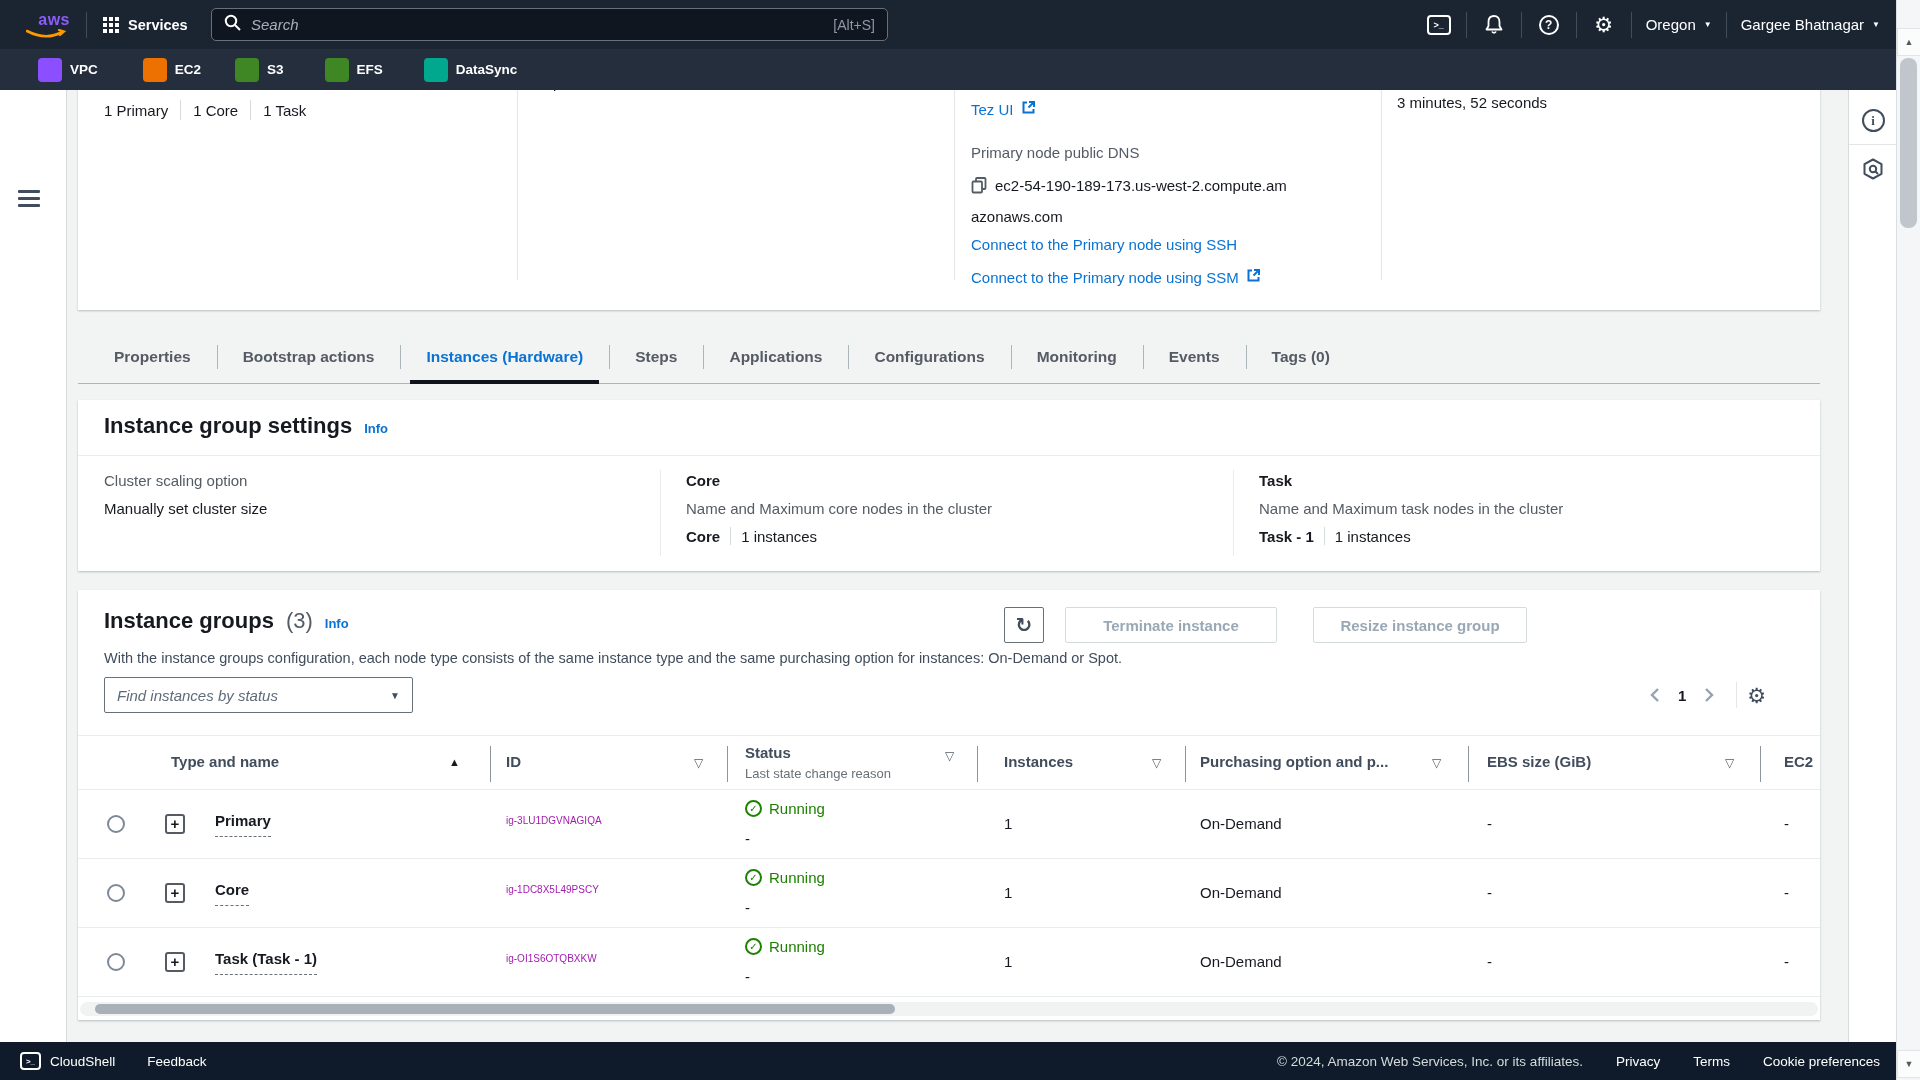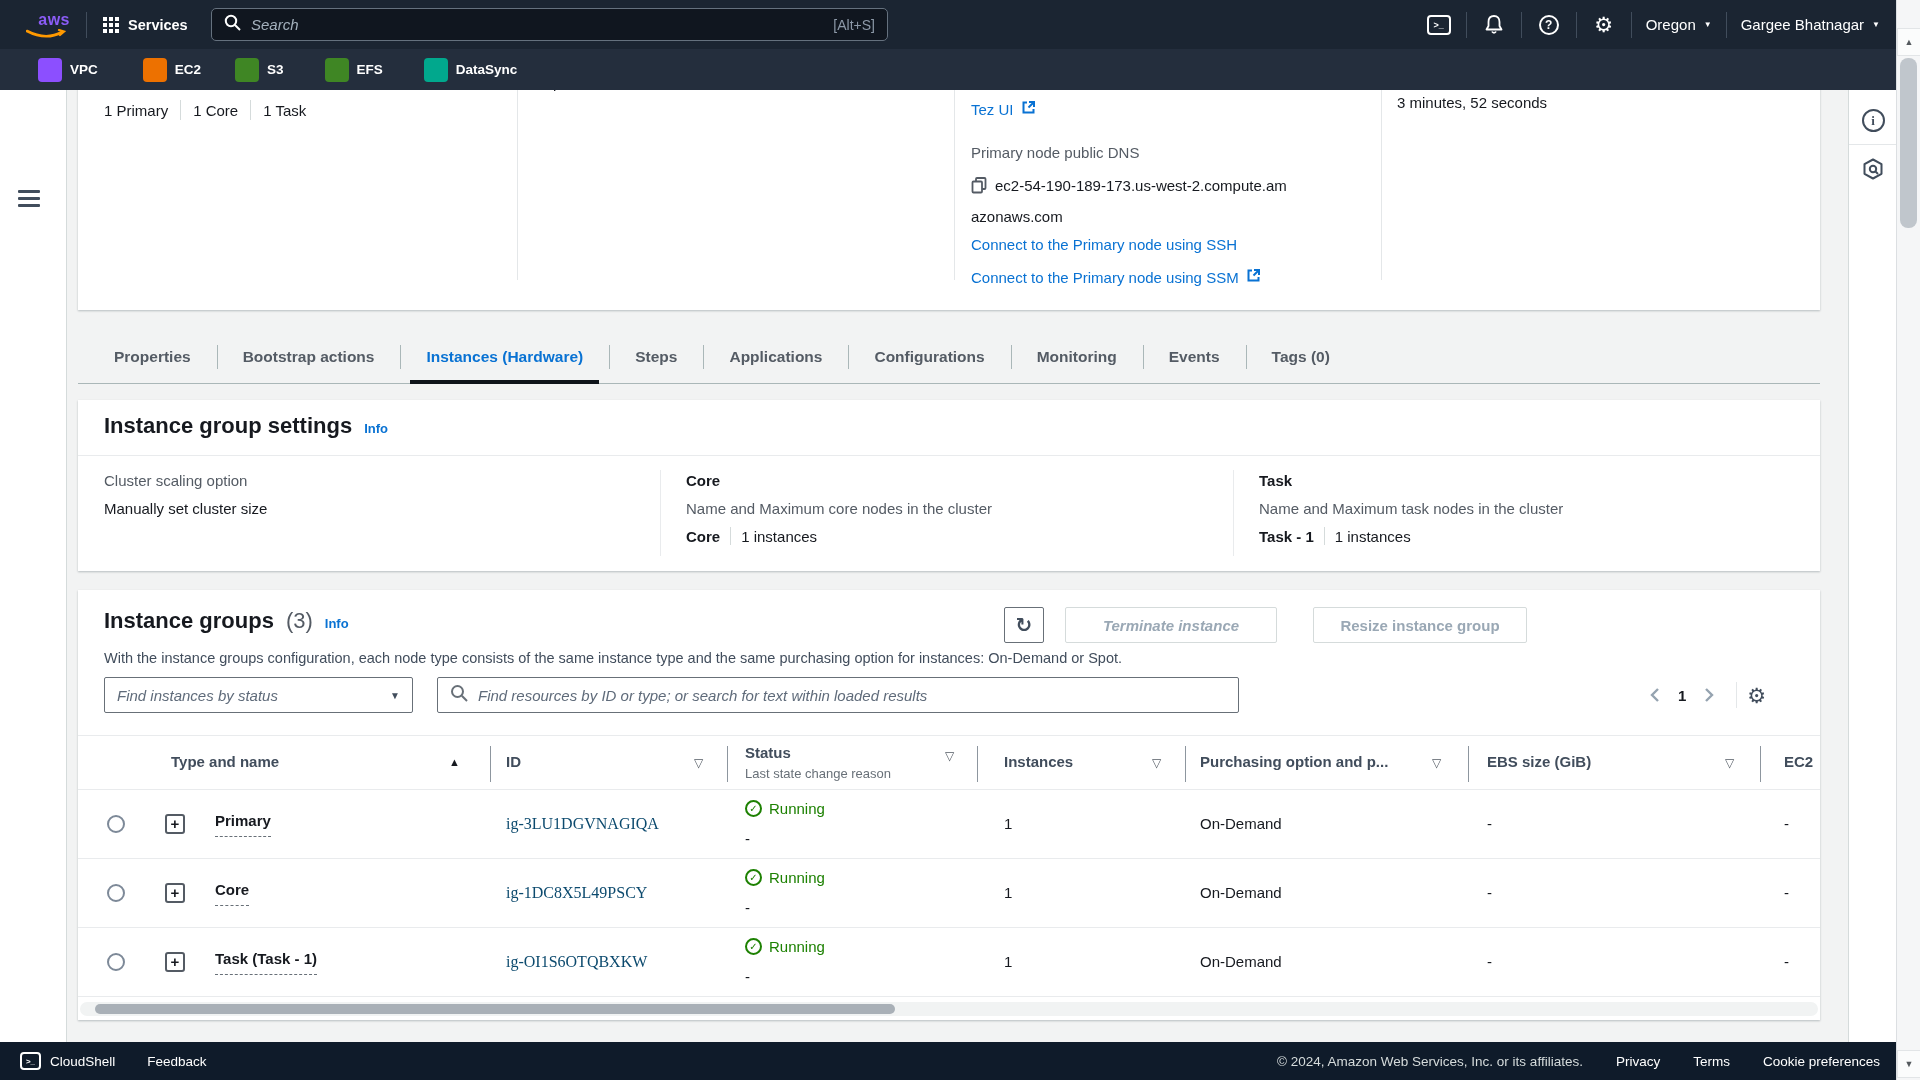--- a/index.html
+++ b/index.html
@@ -103,21 +103,21 @@
   .set-vdiv { position:absolute; top:70px; height:86px; width:1px; background:#e9ebed; }
   .field-label { font-size:15px; color:#545b64; }
   .field-title { font-size:15px; font-weight:700; color:#16191f; }
   .field-value { font-size:15px; color:#16191f; }
   .pair { display:flex; align-items:center; }
   .pair .vsep { width:1px; height:18px; background:#d5dbdb; margin:0 10px; }
 
   
   #groups-card { left:78px; top:590px; width:1742px; height:430px; }
   #refresh-btn { position:absolute; left:926px; top:17px; width:40px; height:36px; font-size:20px; font-weight:700; color:#414d5c; }
-  #terminate-btn { position:absolute; left:987px; top:17px; width:212px; height:36px;font-style:italic; }
+  #terminate-btn { position:absolute; left:987px; top:17px; width:212px; height:36px; }
   #resize-btn { position:absolute; left:1235px; top:17px; width:214px; height:36px; }
   #addtask-btn { position:absolute; left:1459px; top:17px; width:255px; height:36px; }
   .groups-desc { position:absolute; left:26px; top:60px; font-size:14.5px; color:#414d5c; }
   .select { position:absolute; left:26px; top:87px; width:309px; height:36px; border:1px solid #687078;
     border-radius:2px; display:flex; align-items:center; padding:0 12px; cursor:pointer; background:#fff; }
   .select .ph { font-style:italic; color:#5f6b7a; font-size:15px; flex:1; }
   .select .sel-caret { font-size:10px; color:#414d5c; }
   .search-field { position:absolute; left:359px; top:87px; width:802px; height:36px; border:1px solid #687078;
     border-radius:2px; display:flex; align-items:center; padding:0 12px; gap:10px; background:#fff; cursor:text; }
   .search-field .ph { font-style:italic; color:#5f6b7a; font-size:15px; }
@@ -137,21 +137,21 @@
   .sort-none { position:absolute; font-size:12px; color:#545b64; top:20px; cursor:pointer; }
   .th-vdiv { position:absolute; top:10px; width:1px; height:36px; background:#8d969f; }
 
   .trow { position:absolute; left:0; width:1742px; height:69px; border-bottom:1px solid #e9ebed; }
   .radio { position:absolute; left:29px; top:25px; width:18px; height:18px; border:2px solid #7d8998;
     border-radius:50%; background:#fff; cursor:pointer; }
   .expand { position:absolute; left:87px; top:24px; width:20px; height:20px; border:2px solid #545b64;
     border-radius:3px; color:#16191f; font-size:15px; font-weight:700; line-height:16px; text-align:center; cursor:pointer; }
   .gname { position:absolute; left:137px; top:22px; font-size:15px; font-weight:700; color:#16191f;
     border-bottom:1px dashed #687078; padding-bottom:7px; cursor:pointer; }
-  .gid { position:absolute; left:428px; top:25px; font-size:16px; color:#0c4a6e;font-family:Liberation Serif, serif; }
+  .gid { position:absolute; left:428px; top:25px; font-size:10px; color:#a21caf; }
   .gstatus { position:absolute; left:667px; top:10px; display:flex; align-items:center; gap:7px; }
   .check-circle { width:17px; height:17px; border:2px solid #1d8102; border-radius:50%; color:#1d8102;
     font-size:10px; font-weight:700; display:flex; align-items:center; justify-content:center; }
   .gstatus .st-text { font-size:15px; color:#1d8102; }
   .greason { position:absolute; left:667px; top:40px; font-size:15px; color:#16191f; }
   .gcount { position:absolute; left:926px; top:25px; font-size:15px; color:#16191f; }
   .gpurch { position:absolute; left:1122px; top:25px; font-size:15px; color:#16191f; }
   .gebs { position:absolute; left:1409px; top:25px; font-size:15px; color:#16191f; }
   .gec2 { position:absolute; left:1706px; top:25px; font-size:15px; color:#16191f; }
 
@@ -384,29 +384,20 @@
     <button class="btn normal" id="refresh-btn">↻</button>
     <button class="btn disabled" id="terminate-btn">Terminate instance</button>
     <button class="btn disabled" id="resize-btn">Resize instance group</button>
 
     <div class="groups-desc">With the instance groups configuration, each node type consists of the same instance type and the same purchasing option for instances: On-Demand or Spot.</div>
 
     <div class="select">
       <span class="ph">Find instances by status</span>
       <span class="sel-caret">▼</span>
     </div>
-    <div class="search-field">
-      <span>
-        <svg width="18" height="18" viewBox="0 0 18 18">
-            <circle cx="7.5" cy="7.5" r="5.5" stroke="#687078" stroke-width="2" fill="none"></circle>
-            <line x1="11.8" y1="11.8" x2="17" y2="17" stroke="#687078" stroke-width="2"></line>
-          </svg>
-      </span>
-      <span class="ph">Find resources by ID or type; or search for text within loaded results</span>
-    </div>
     <div class="pager">
       <span class="pg-btn">
         <svg width="12" height="16" viewBox="0 0 12 16">
             <polyline points="9,2 3,8 9,14" stroke="#95a3b0" stroke-width="2.4" fill="none"></polyline>
           </svg>
       </span>
       <span class="pg-num">1</span>
       <span class="pg-btn">
         <svg width="12" height="16" viewBox="0 0 12 16">
             <polyline points="3,2 9,8 3,14" stroke="#95a3b0" stroke-width="2.4" fill="none"></polyline>

